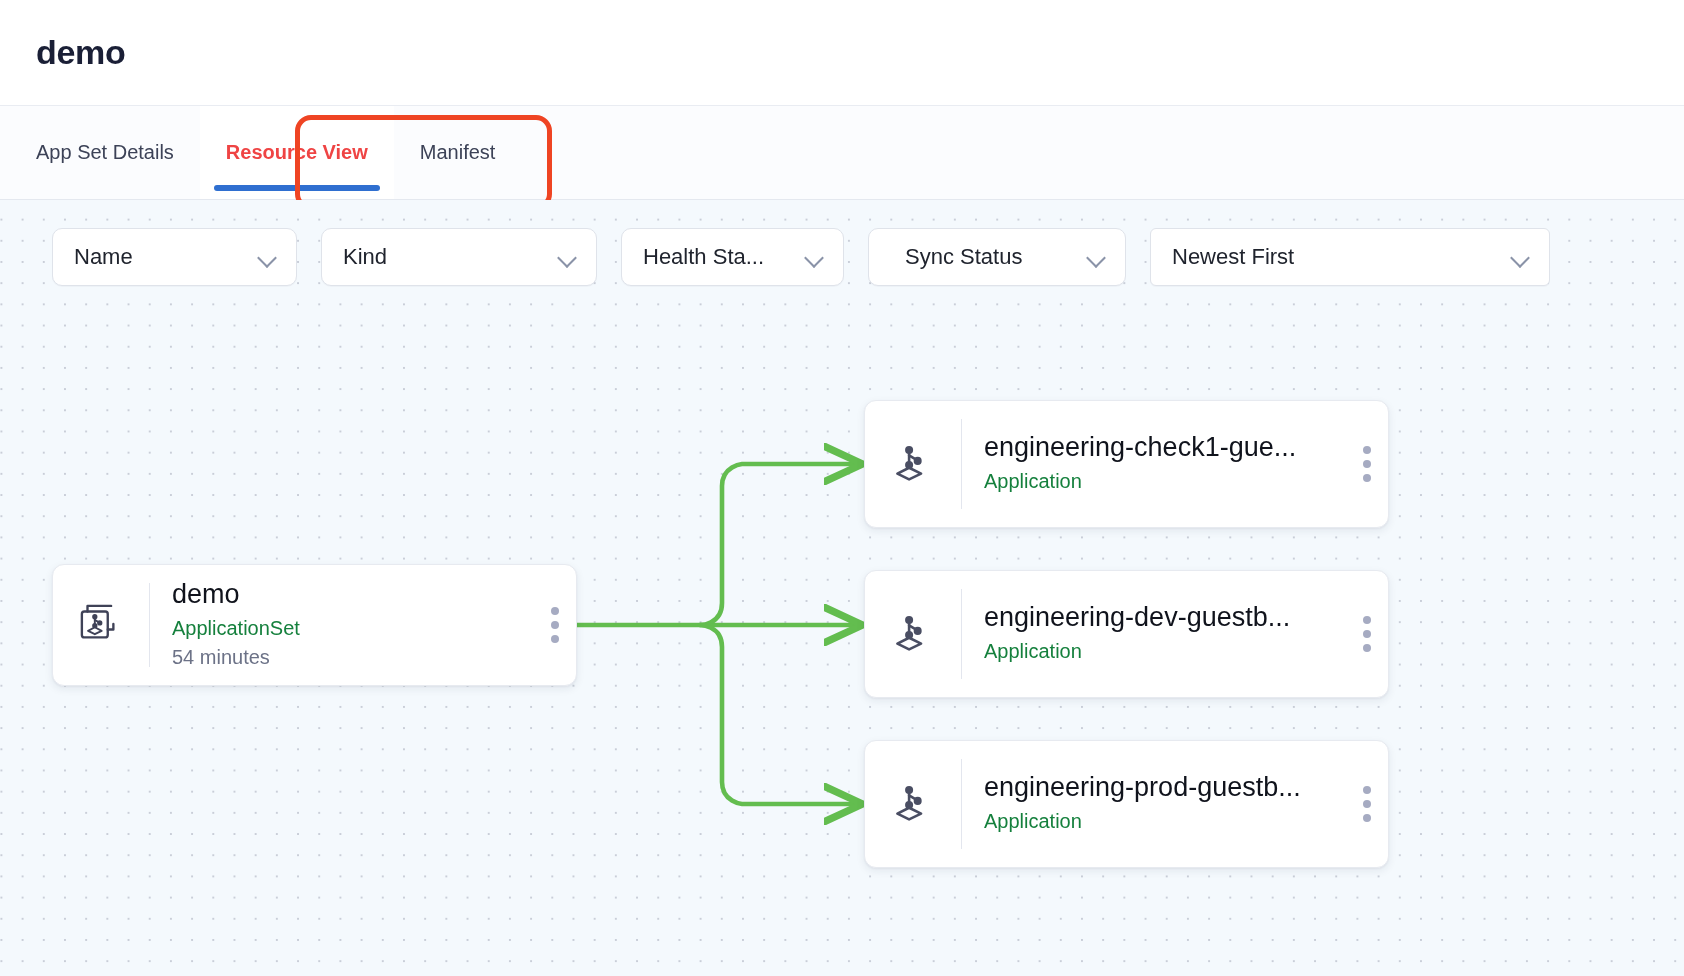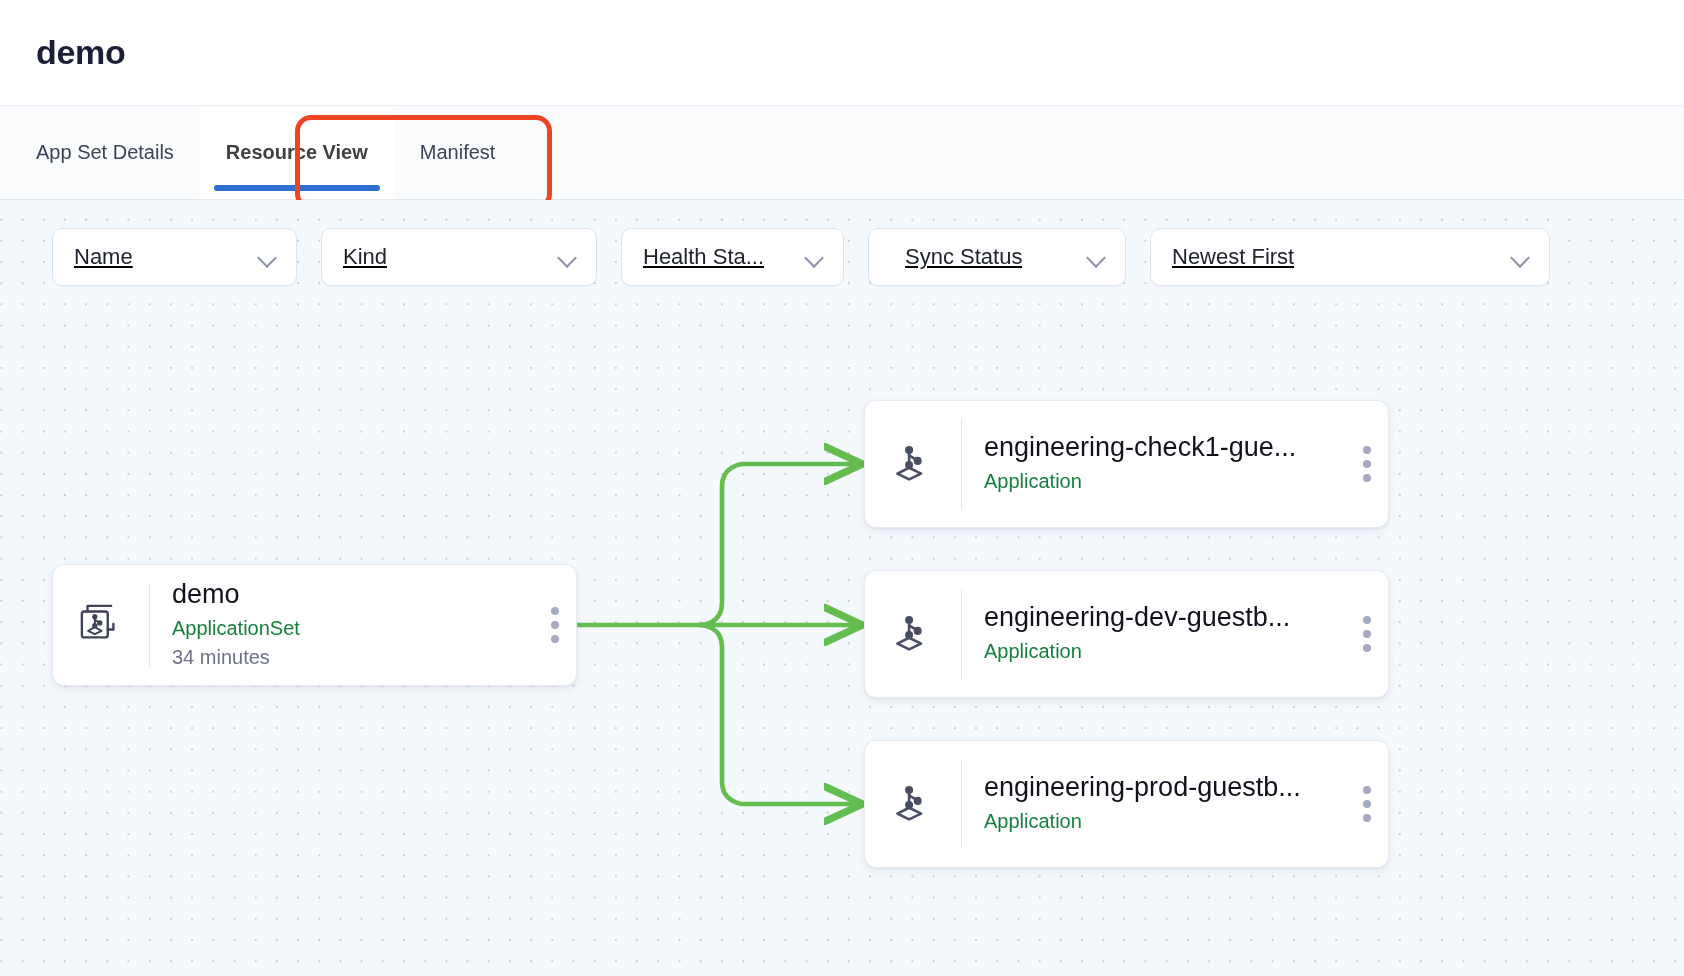--- a/index.html
+++ b/index.html
@@ -56,21 +56,21 @@
     align-items: center;
     font-size: 20px;
     color: #3c4257;
     padding: 0 26px;
     position: relative;
     cursor: pointer;
     white-space: nowrap;
   }
   .tab:first-child { padding-left: 0; }
   .tab.active {
-    color: #404040;
+    color: #ef4444;
     font-weight: bold;
     background: #ffffff;
   }
   .tab.active::after {
     content: "";
     position: absolute;
     left: 14px;
     right: 14px;
     bottom: 8px;
     height: 6px;
@@ -115,34 +115,33 @@
     height: 58px;
     background: #ffffff;
     border: 1px solid #dfe3ea;
     border-radius: 10px;
     display: flex;
     align-items: center;
     justify-content: space-between;
     padding: 0 18px 0 21px;
     cursor: pointer;
     box-shadow: 0 1px 1px rgba(20,30,60,0.03);
-    text-decoration: underline;
   }
   .select-box .sel-label {
     font-size: 22px;
     color: #20242e;
     white-space: nowrap;
     overflow: hidden;
     text-overflow: ellipsis;
   }
   .select-box.w-name    { width: 245px; }
   .select-box.w-kind    { width: 276px; text-align: right; }
   .select-box.w-health  { width: 223px; }
   .select-box.w-sync    { width: 258px; padding-left: 36px; }
-  .select-box.w-sort    { width: 400px; }
+  .select-box.w-sort    { width: 400px; border-radius: 6px; }
   .chev {
     flex: 0 0 auto;
     margin-left: 12px;
     width: 20px;
     height: 12px;
     position: relative;
   }
   .chev::before {
     content: "";
     position: absolute;
@@ -336,21 +335,21 @@
             <circle cx="22.9" cy="22.2" r="1.5" fill="#3f4257"></circle>
             <circle cx="18.5" cy="24.6" r="1.5" fill="#3f4257"></circle>
             <path d="M18.5 26 L12.5 29.2 L18.5 32.2 L24.6 29.2 Z"></path>
           </g>
         </svg>
       </div>
       <div class="node-divider"></div>
       <div class="node-body">
         <div class="node-title">demo</div>
         <div class="node-sub">ApplicationSet</div>
-        <div class="node-meta">34 minutes</div>
+        <div class="node-meta">54 minutes</div>
       </div>
       <div class="kebab">
         <i></i>
           <i></i>
           <i></i>
       </div>
     </div>
 
     <div class="node node-app-1">
       <div class="node-icon">

